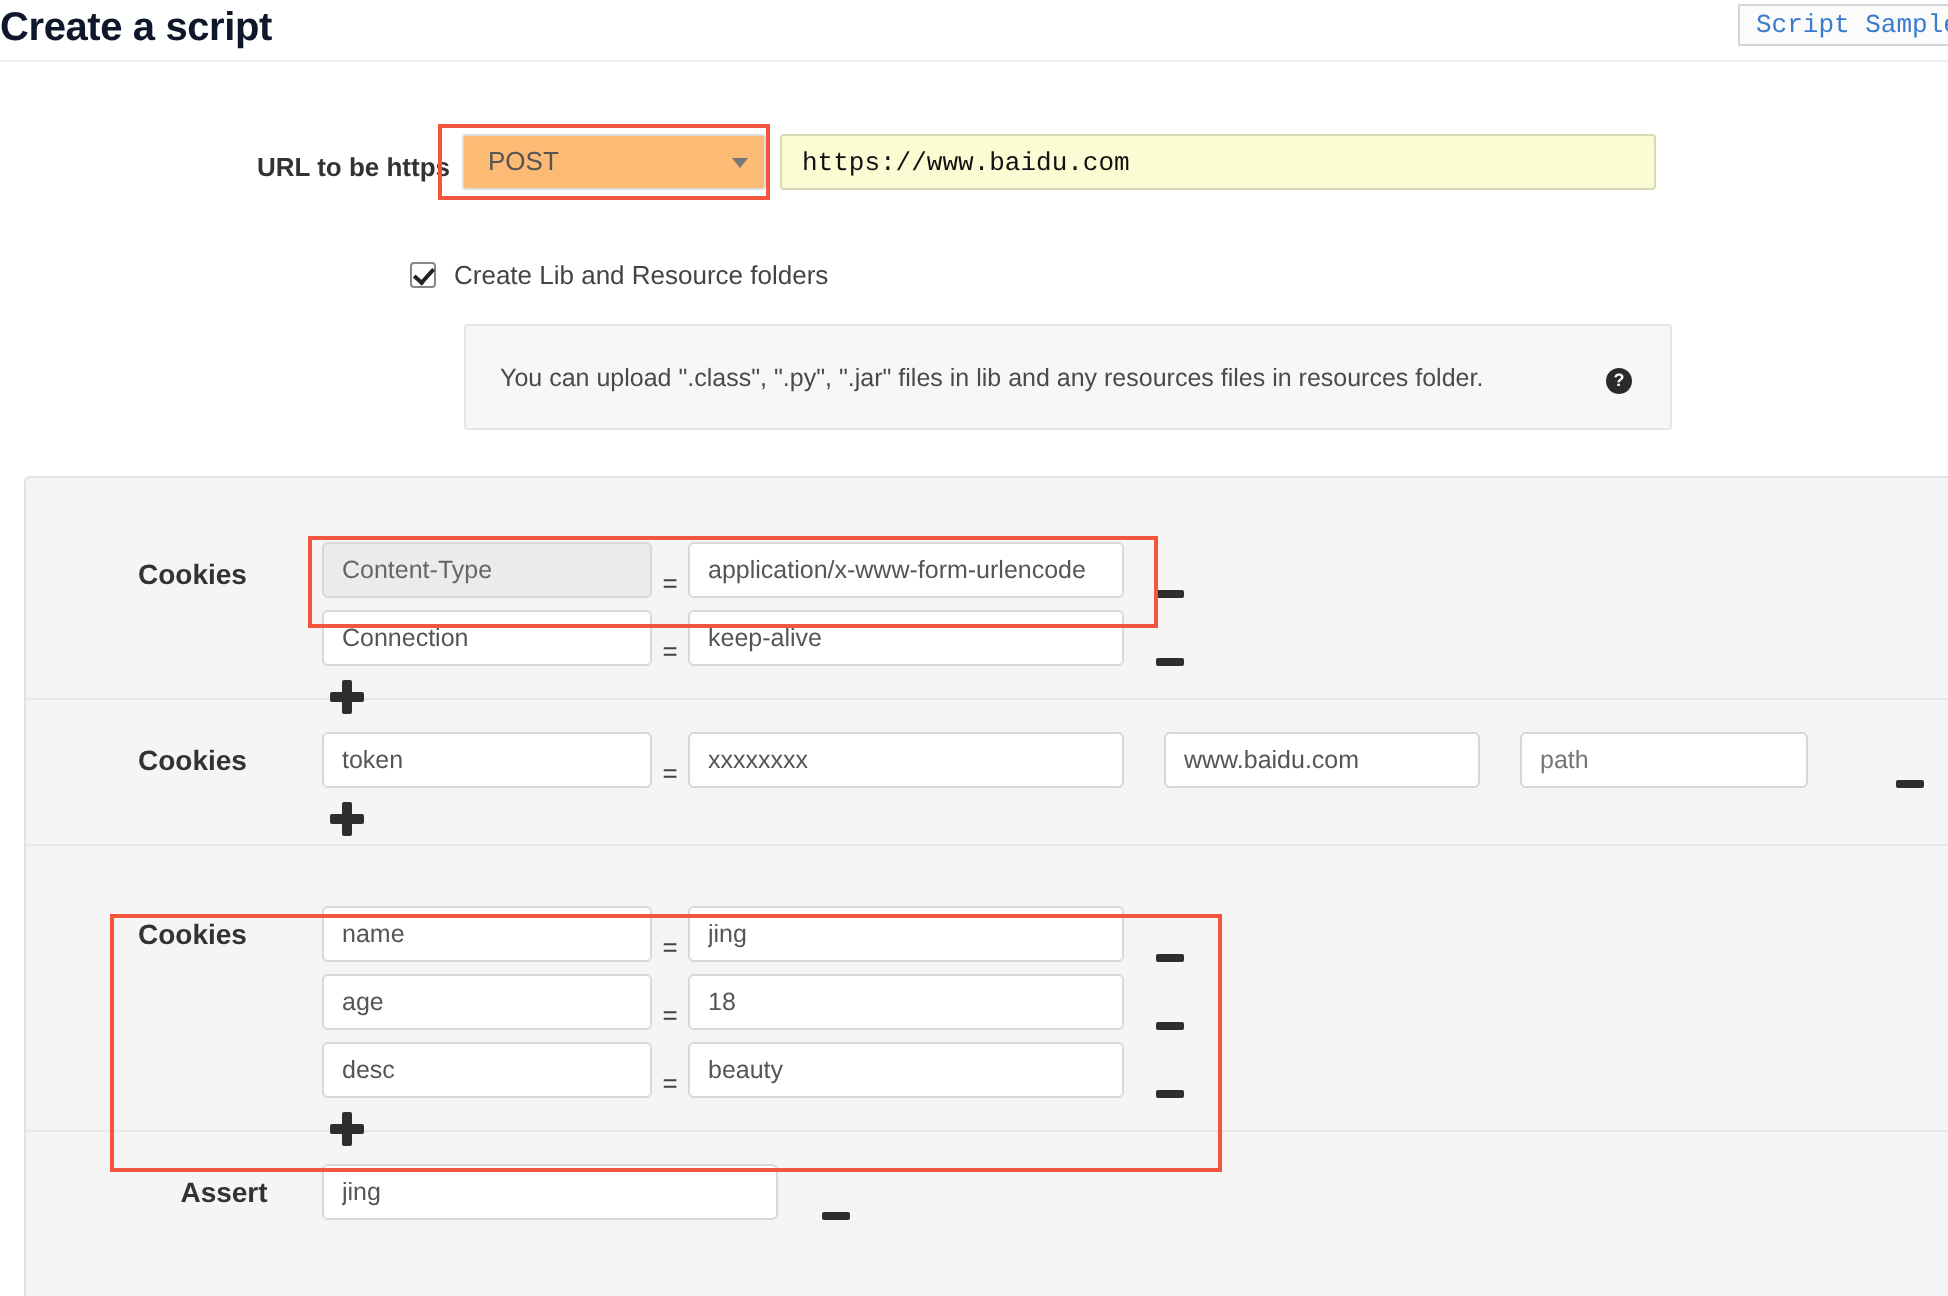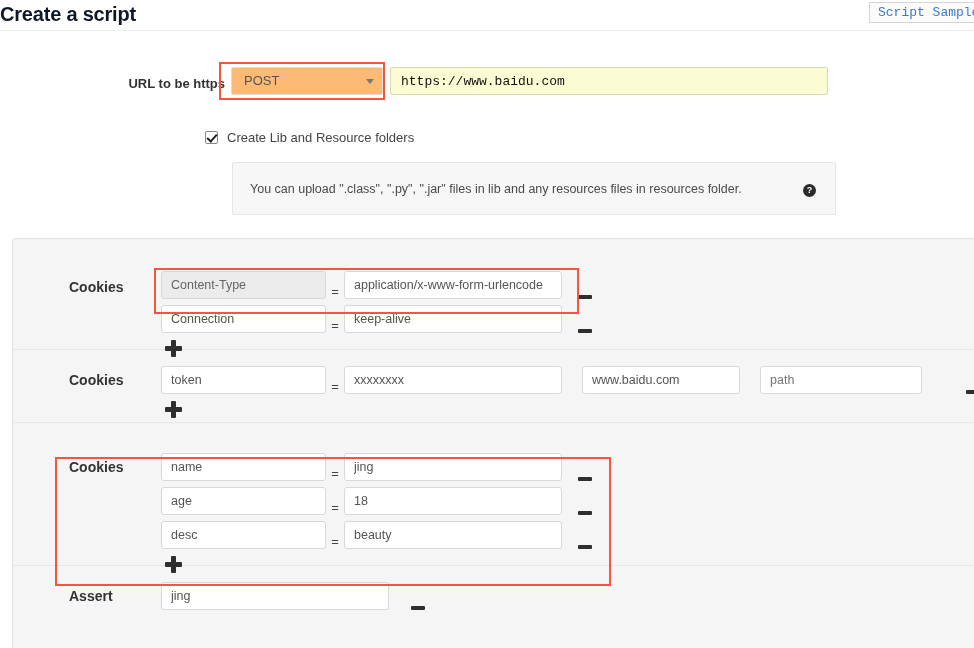--- a/index.html
+++ b/index.html
@@ -245,21 +245,21 @@
     font-family: "Liberation Sans", sans-serif;
     font-size: 12.5px;
     color: #555;
     padding-left: 9px;
     outline: none;
   }
   .field.readonly { background: #ebebeb; color: #666; }
   .field.key { width: 165px; }
   .field.val { width: 218px; margin-top: 16px; }
   .field.cookie-dom { width: 158px; }
-  .field.cookie-path { width: 162px; color: #0f172a; }
+  .field.cookie-path { width: 144px; color: #0f172a; }
   .field.assert { width: 228px; }
   .eq {
     width: 18px;
     text-align: center;
     font-size: 13px;
     color: #444;
     flex: none;
   }
   .gap-cookie { width: 20px; flex: none; }
   .minus-btn {
@@ -396,21 +396,21 @@
         <span class="minus-btn"></span>
       </div>
 
       <div class="kv-row" style="height:24px;">
         <span class="plus-btn"></span>
       </div>
     </div>
   </div>
 
   <div class="section" style="height:80px;">
-    <div class="section-label" style="top:22px;">Assert</div>
+    <div class="section-label" style="top:22px;text-align:center;">Assert</div>
     <div class="rows" style="top:10px;">
       <div class="kv-row">
         <input class="field assert" type="text" value="jing" style="">
         <span class="minus-btn" style="margin-left:22px;"></span>
       </div>
     </div>
   </div>
 
 </div>
 

